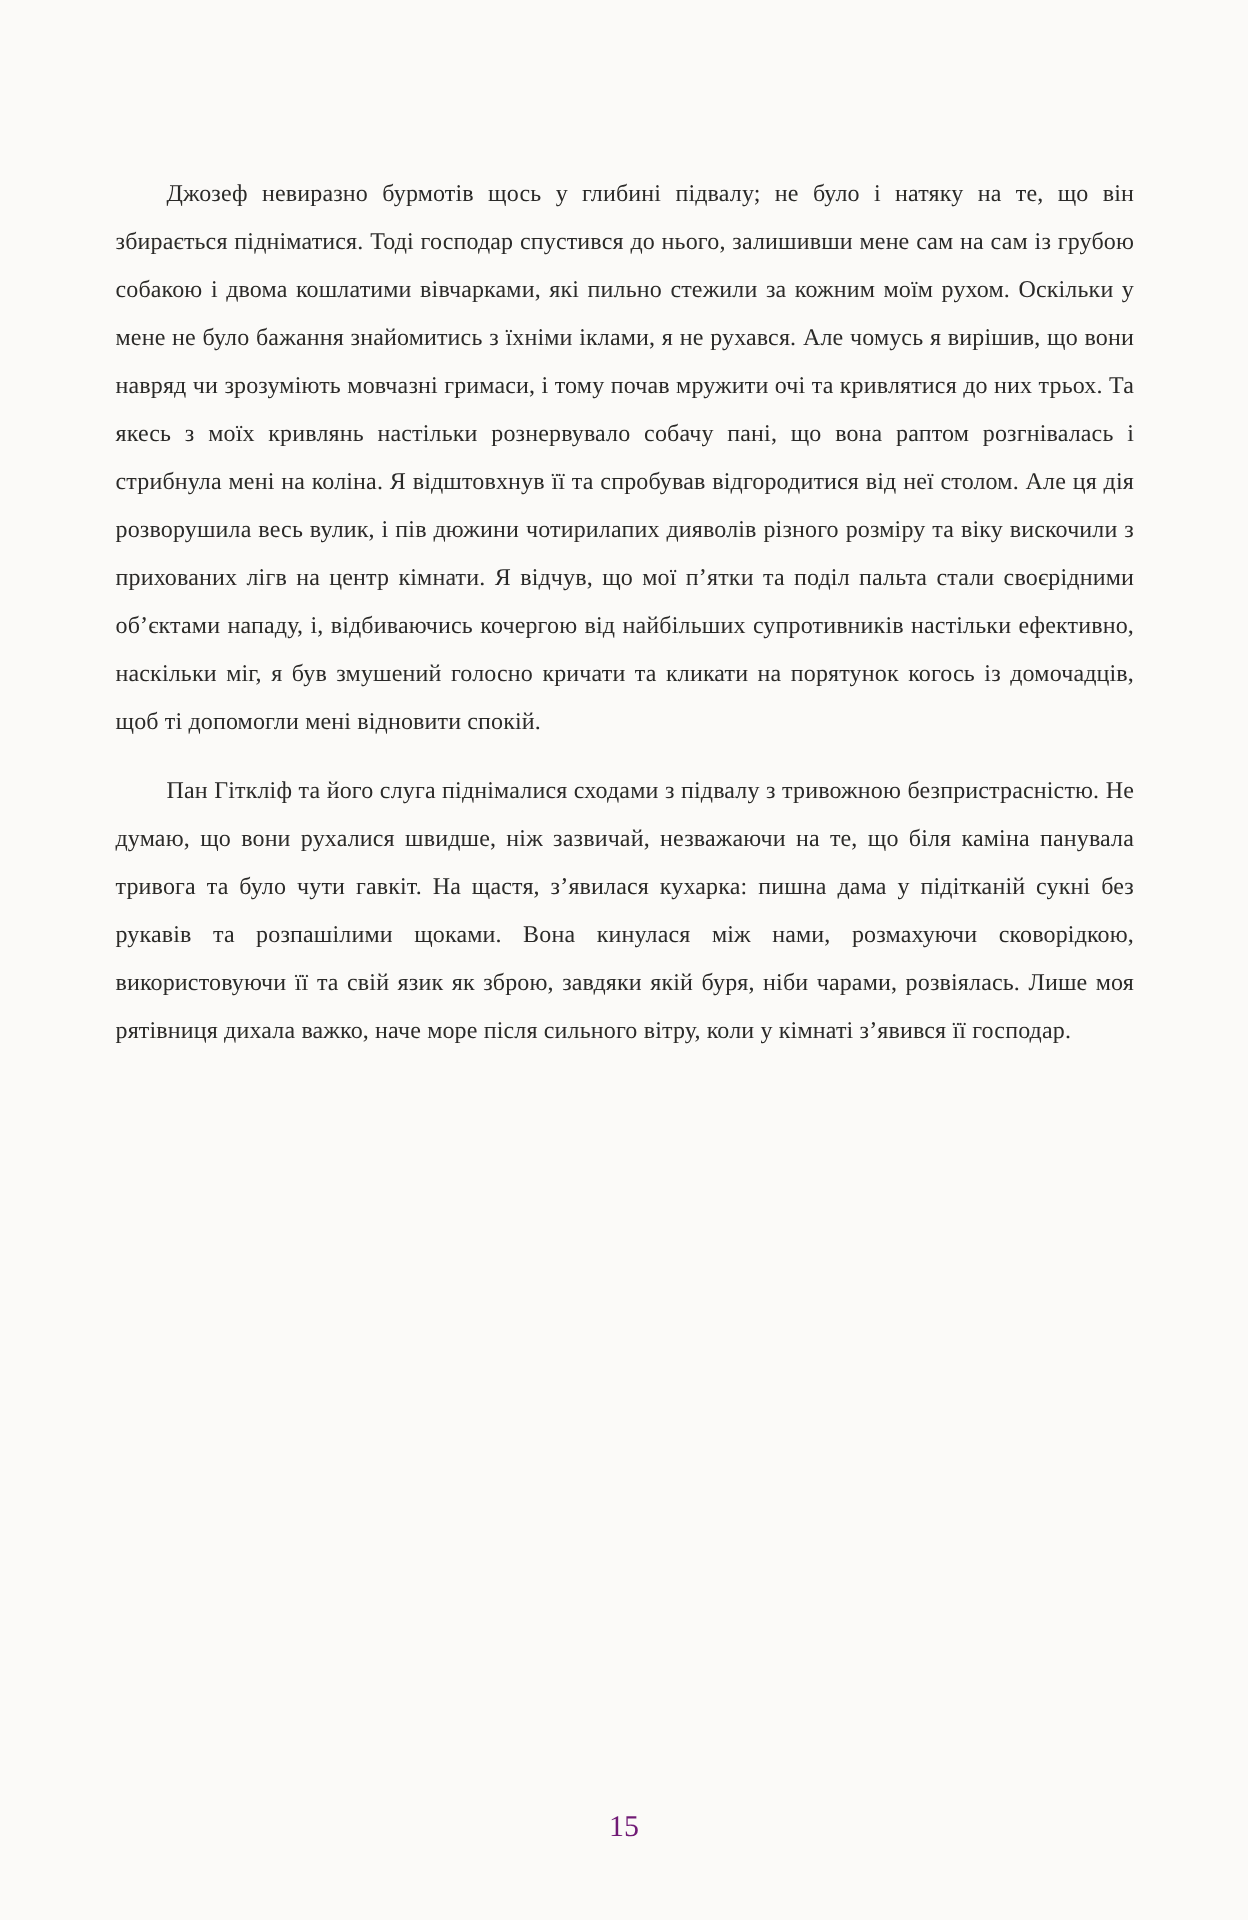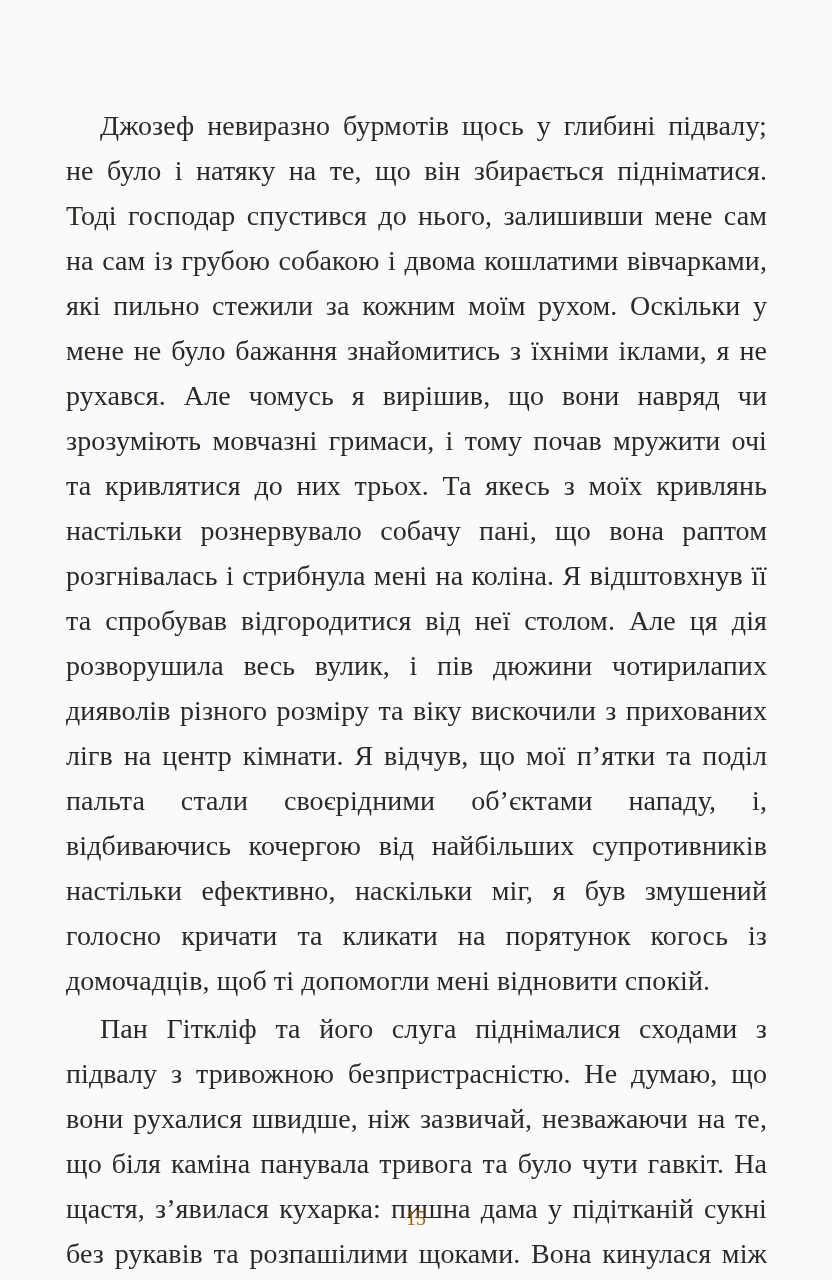--- a/index.html
+++ b/index.html
@@ -20,36 +20,36 @@
     height: 1280px;
     background: #fbfaf8;
   }
   .text-block {
     position: absolute;
     left: 63px;
     width: 707px;
     top: 100px;
   }
   .text-block p {
-    margin: 3px;
-    font-size: 28px;
-    line-height: 45px;
+    margin: 14px;
+    font-size: 16px;
+    line-height: 32px;
     text-align: justify;
     text-indent: 34px;
     letter-spacing: 0.1px;
     hyphens: auto;
   }
   .page-number {
     position: absolute;
     left: 0;
     width: 100%;
     bottom: 50px;
     text-align: center;
     font-size: 20px;
-    color: #a16207;
+    color: #701a75;
   }
 </style>
 </head>
 <body>
 
 <div class="page">
   <div class="text-block">
     <p>Джозеф невиразно бурмотів щось у глибині підвалу; не було і натяку на те, що він збирається підніматися. Тоді господар спустився до нього, залишивши мене сам на сам із грубою собакою і двома кошлатими вівчарками, які пильно стежили за кожним моїм рухом. Оскільки у мене не було бажання знайомитись з їхніми іклами, я не рухався. Але чомусь я вирішив, що вони навряд чи зрозуміють мовчазні гримаси, і тому почав мружити очі та кривлятися до них трьох. Та якесь з моїх кривлянь настільки рознервувало собачу пані, що вона раптом розгнівалась і стрибнула мені на коліна. Я відштовхнув її та спробував відгородитися від неї столом. Але ця дія розворушила весь вулик, і пів дюжини чотирилапих дияволів різного розміру та віку вискочили з прихованих лігв на центр кімнати. Я відчув, що мої п’ятки та поділ пальта стали своєрідними об’єктами нападу, і, відбиваючись кочергою від найбільших супротивників настільки ефективно, наскільки міг, я був змушений голосно кричати та кликати на порятунок когось із домочадців, щоб ті допомогли мені відновити спокій.</p>
     <p>Пан Гіткліф та його слуга піднімалися сходами з підвалу з тривожною безпристрасністю. Не думаю, що вони рухалися швидше, ніж зазвичай, незважаючи на те, що біля каміна панувала тривога та було чути гавкіт. На щастя, з’явилася кухарка: пишна дама у підітканій сукні без рукавів та розпашілими щоками. Вона кинулася між нами, розмахуючи сковорідкою, використовуючи її та свій язик як зброю, завдяки якій буря, ніби чарами, розвіялась. Лише моя рятівниця дихала важко, наче море після сильного вітру, коли у кімнаті з’явився її господар.</p>
   </div>

